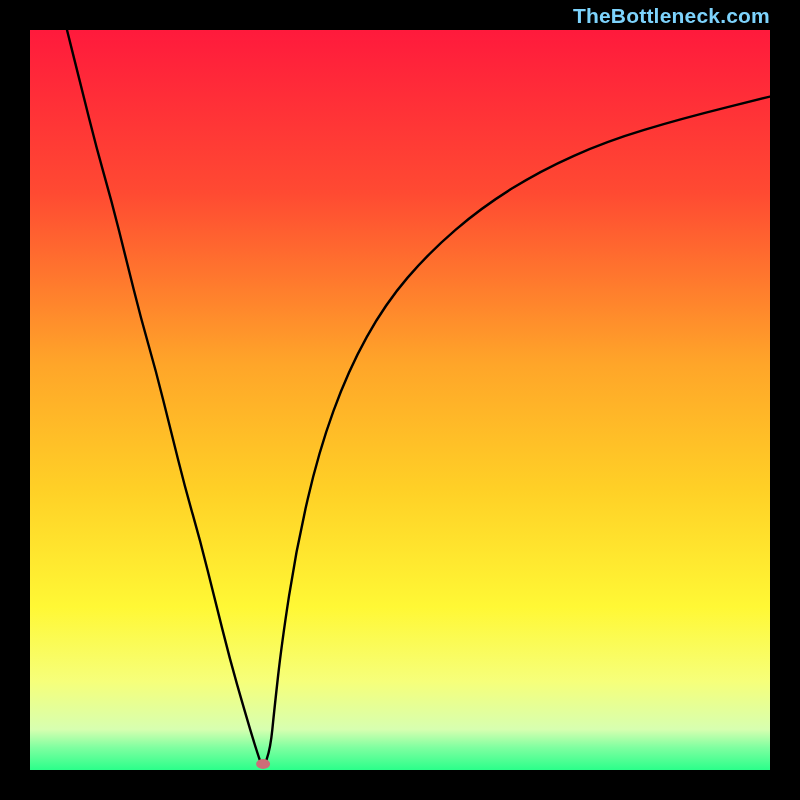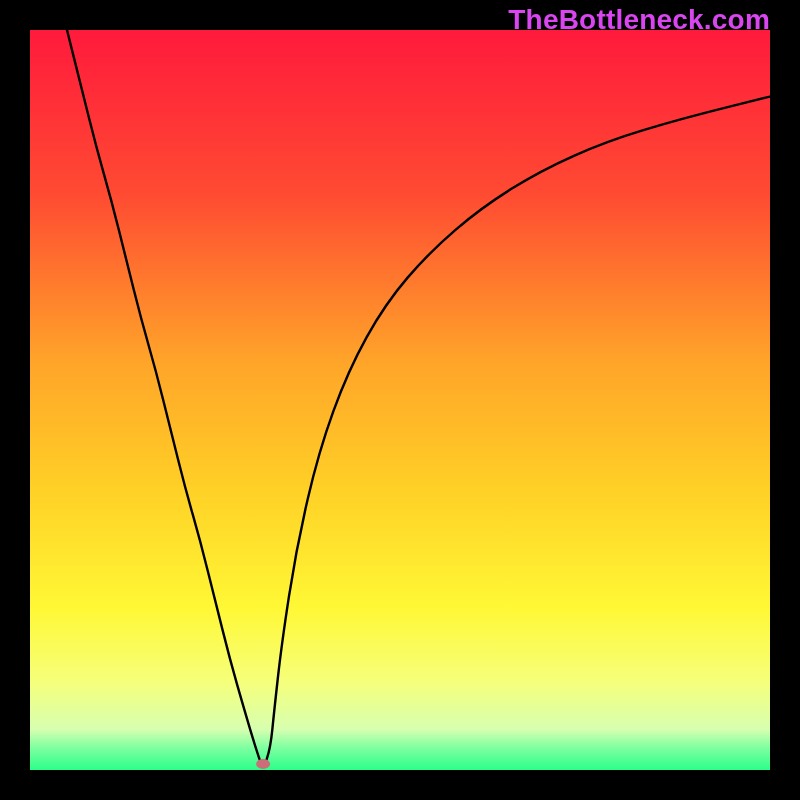--- a/index.html
+++ b/index.html
@@ -20,23 +20,23 @@
     left: 30px;
     top: 30px;
     width: 740px;
     height: 740px;
   }
   .watermark {
     position: absolute;
     top: 4px;
     right: 30px;
     font-family: Arial, Helvetica, sans-serif;
-    font-size: 28px;
+    font-size: 21px;
     font-weight: 600;
-    color: #d946ef;
+    color: #7dd3fc;
     letter-spacing: 0.2px;
     text-align: center;
   }
   svg { display: block; }
 </style>
 </head>
 <body>
 
 <div class="frame">
   <div class="watermark">TheBottleneck.com</div>

